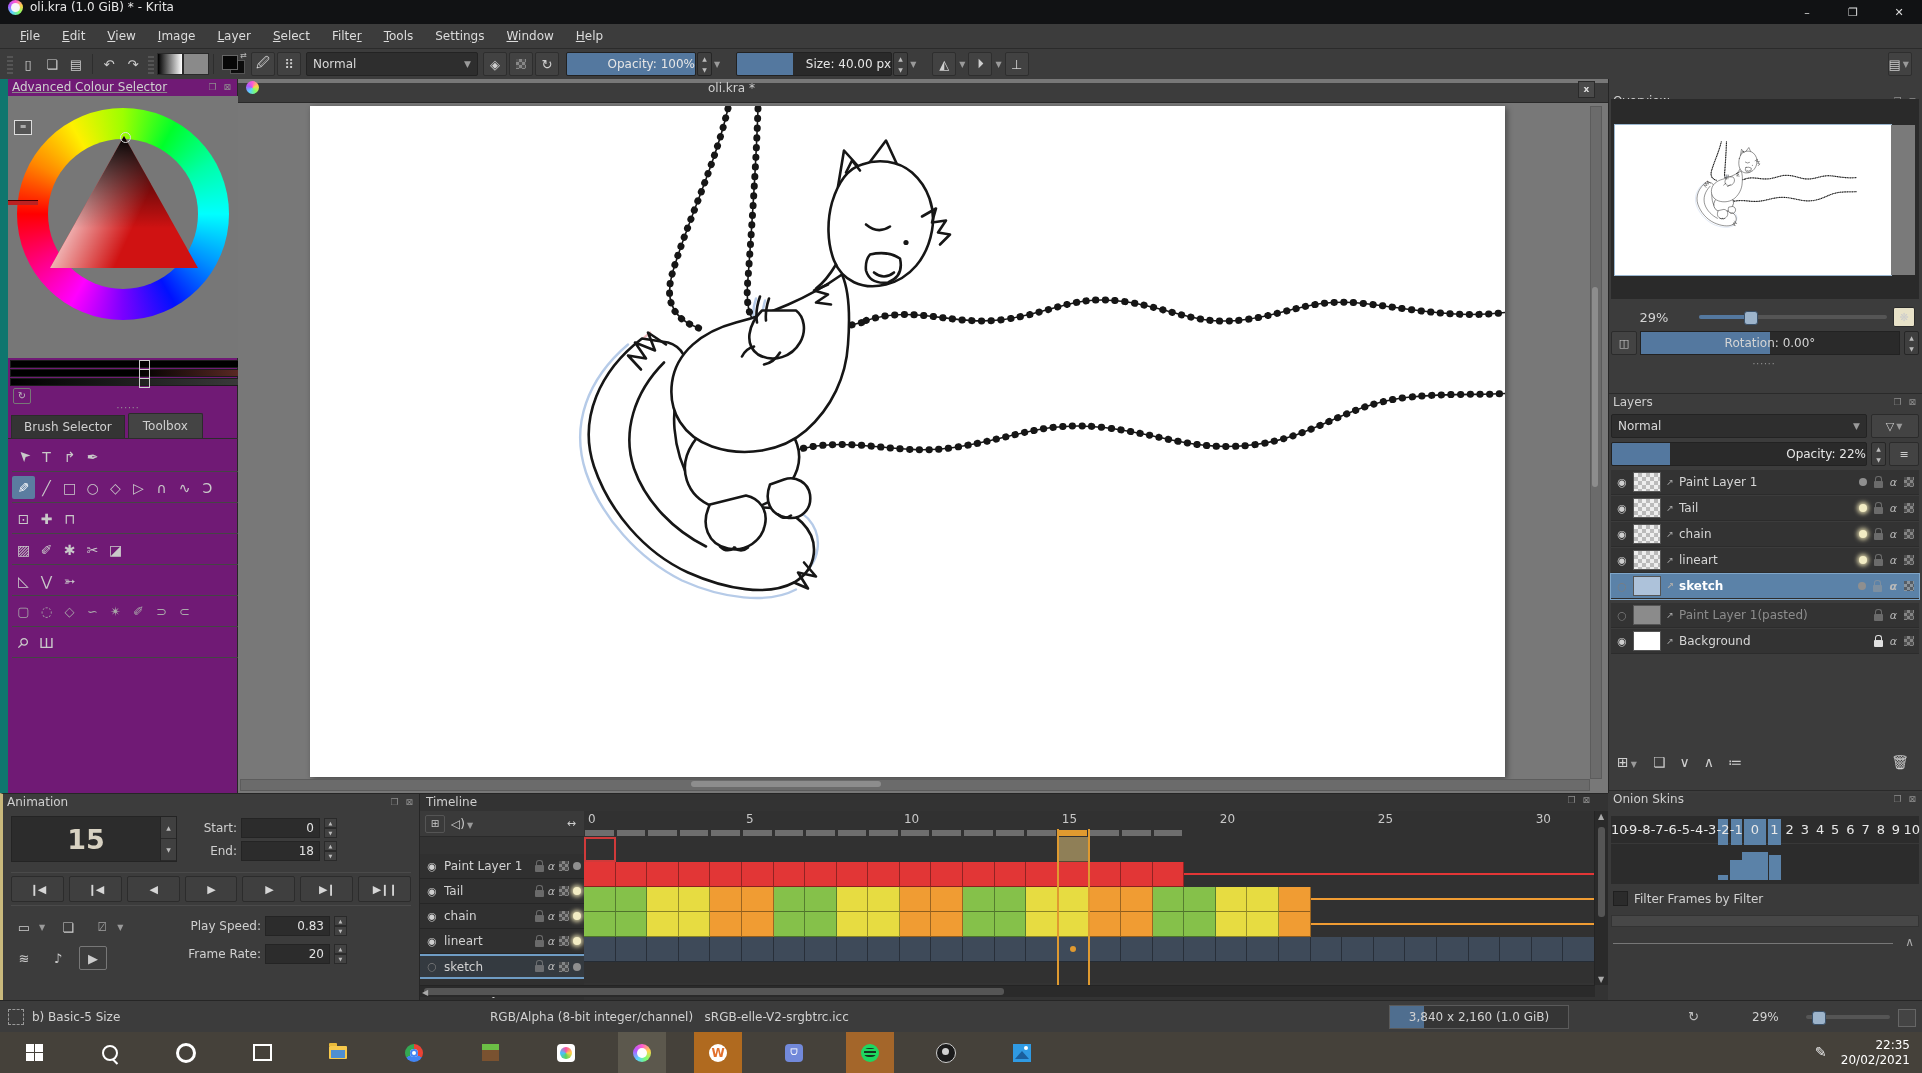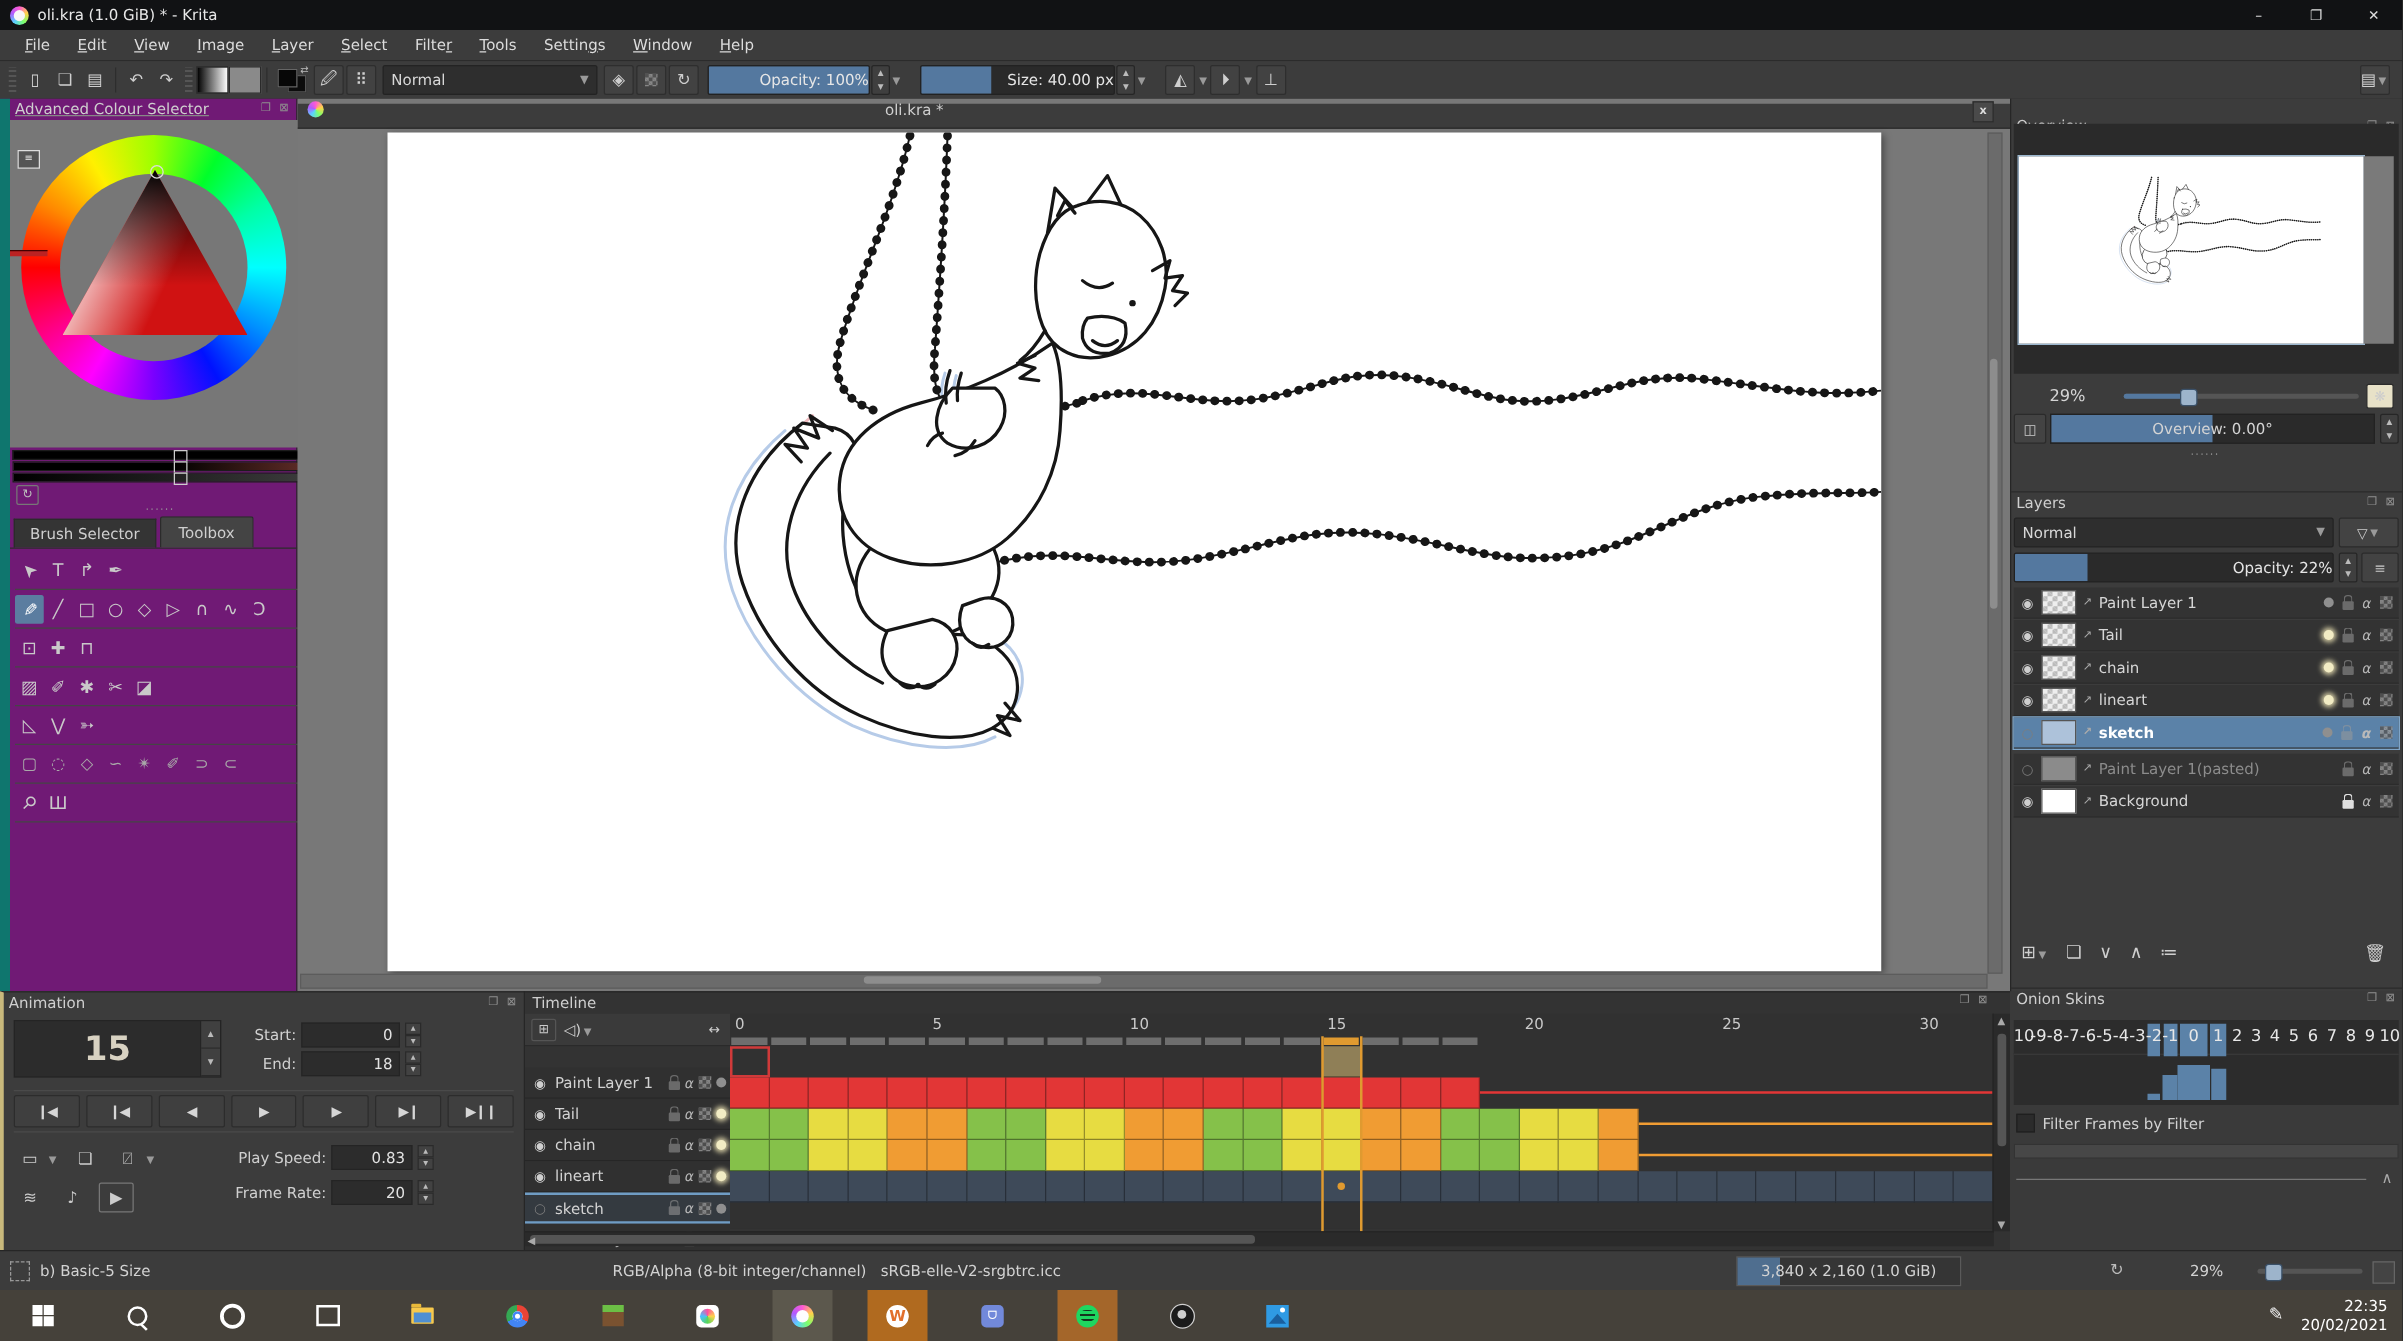--- a/index.html
+++ b/index.html
@@ -1,21 +1,21 @@
 <!DOCTYPE html>
 <html><head>
 <meta charset="utf-8">
 <style>
   html,body{margin:0;padding:0;background:#222;}
   #app{position:relative;width:1922px;height:1073px;background:#3a3a3a;
        font-family:"DejaVu Sans",sans-serif;font-size:12px;color:#d4d4d4;overflow:hidden;
        -webkit-font-smoothing:antialiased;}
   .abs{position:absolute;}
   
-  .titlebar{left:0;top:0;width:1922px;height:24px;background:#111214;display:flex;align-items:center;color:#e8e8e8;}
+  .titlebar{left:0;top:0;width:1922px;height:24px;background:#111214;display:flex;align-items:flex-start;color:#e8e8e8;}
   .appicon{width:15px;height:15px;border-radius:50%;margin:0 7px 0 8px;
      background:conic-gradient(#ff5ad2,#ffd24a,#7dff6a,#5ad2ff,#b05aff,#ff5ad2);position:relative;}
   .appicon::after{content:"";position:absolute;left:3px;top:3px;width:9px;height:9px;border-radius:50%;background:#f7f7f7;}
   .wbtns{margin-left:auto;display:flex;height:100%;}
   .wbtn{width:46px;height:100%;display:flex;align-items:center;justify-content:center;color:#ddd;font-size:11px;}
   
   .menubar{left:0;top:24px;width:1922px;height:25px;background:#3c3c3c;border-bottom:1px solid #2b2b2b;display:flex;align-items:center;padding-left:10px;box-sizing:border-box;gap:2px;}
   .menu-item{padding:3px 10px;color:#dcdcdc;}
   .menu-item u{text-decoration:underline;}
   
@@ -469,21 +469,21 @@
       <span class="groove" style="flex:1;margin-right:6px;">
         <span class="gfill" style="width:26%;"></span>
           <span class="knob" style="left:24%;"></span>
       </span>
       <span class="sqbtn" style="width:20px;height:18px;margin-right:4px;background:#e8e2c8;">❋</span>
     </div>
     <div class="rot-row">
       <span class="sqbtn">◫</span>
       <span class="rot-slider">
         <span class="fill"></span>
-          <span>Overview: 0.00°</span>
+          <span>Rotation: 0.00°</span>
       </span>
       <span class="spin" style="height:22px;">
           <i>▲</i>
           <i>▼</i>
         </span>
     </div>
     <div class="grip-dots abs" style="left:130px;top:282px;width:50px;">······</div>
 
     <div class="layers-panel">
       <div class="dock-title">

